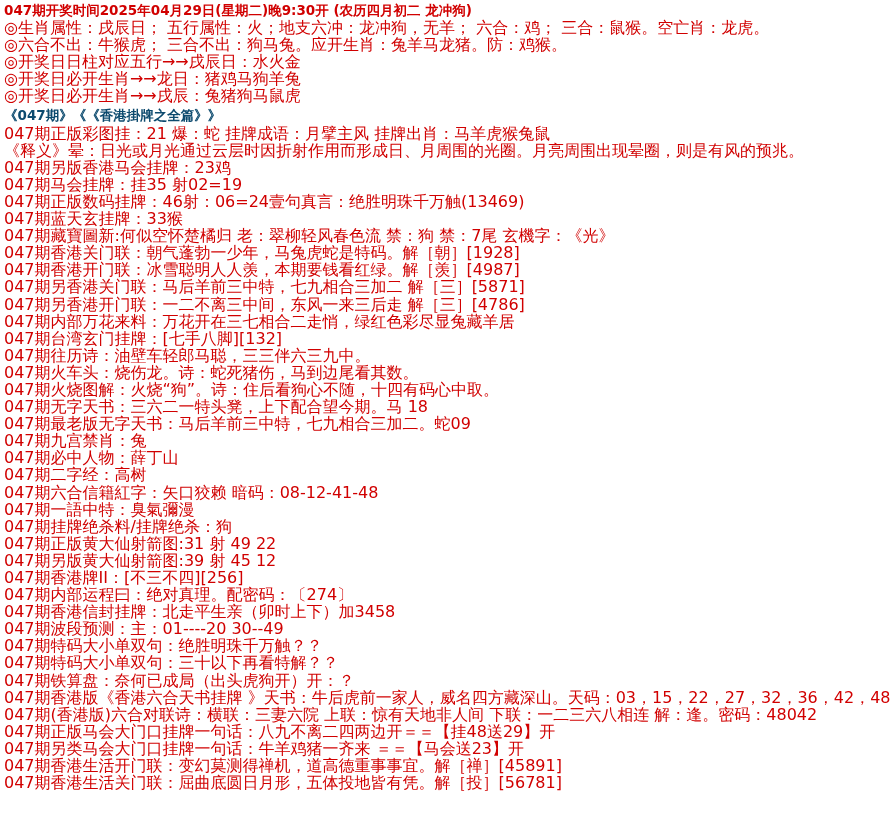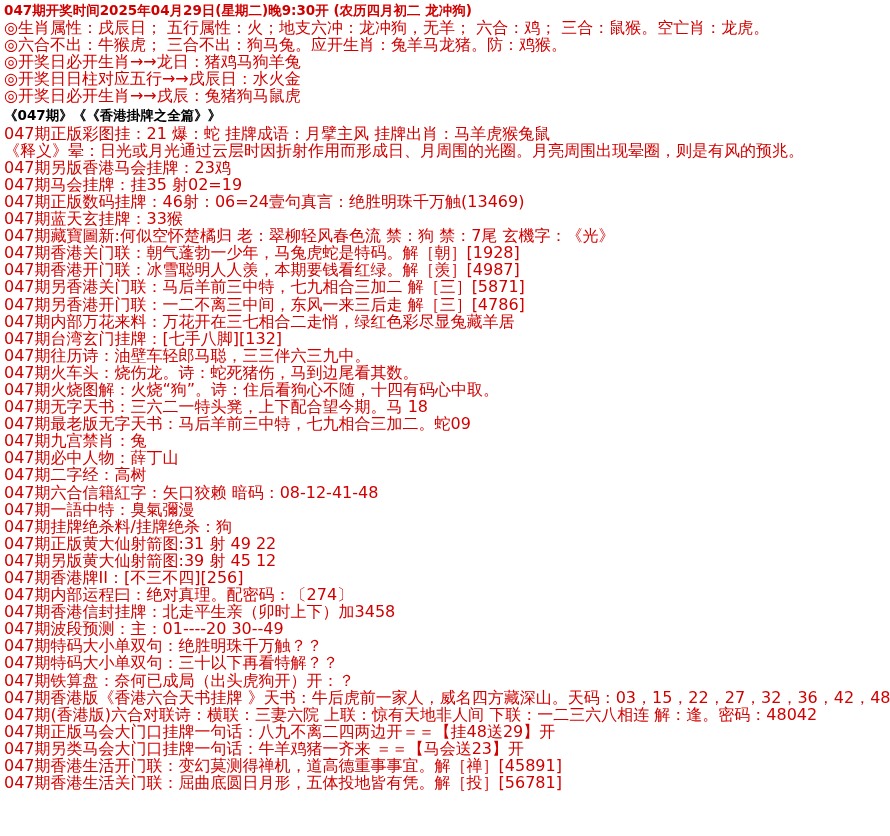--- a/index.html
+++ b/index.html
@@ -28,37 +28,37 @@
     font-size: 16px;
     letter-spacing: 0px;
   }
   .hdr {
     font-weight: bold;
     font-size: 13.5px;
     color: #d10000;
   }
   .sec-title {
     font-weight: bold;
-    color: #000000;
+    color: #0c4a6e;
     line-height: 20px;
     font-size: 13.5px;
   }
 </style>
 </head>
 <body>
 
 <div id="page">
 
   <div class="line hdr">047期开奖时间2025年04月29日(星期二)晚9:30开 (农历四月初二  龙冲狗)</div>
 
   <div>
     <div class="line">◎生肖属性：戌辰日；  五行属性：火；地支六冲：龙冲狗，无羊；  六合：鸡；  三合：鼠猴。空亡肖：龙虎。</div>
     <div class="line">◎六合不出：牛猴虎；  三合不出：狗马兔。应开生肖：兔羊马龙猪。防：鸡猴。</div>
+    <div class="line">◎开奖日日柱对应五行→→戌辰日：水火金</div>
     <div class="line">◎开奖日必开生肖→→龙日：猪鸡马狗羊兔</div>
-    <div class="line">◎开奖日日柱对应五行→→戌辰日：水火金</div>
     <div class="line">◎开奖日必开生肖→→戌辰：兔猪狗马鼠虎</div>
   </div>
 
   <div class="line sec-title">《047期》《《香港掛牌之全篇》》</div>
 
   <div>
     <div class="line">047期正版彩图挂：21  爆：蛇  挂牌成语：月擘主风  挂牌出肖：马羊虎猴兔鼠</div>
     <div class="line">《释义》晕：日光或月光通过云层时因折射作用而形成日、月周围的光圈。月亮周围出现晕圈，则是有风的预兆。</div>
     <div class="line">047期另版香港马会挂牌：23鸡</div>
     <div class="line">047期马会挂牌：挂35  射02=19</div>

